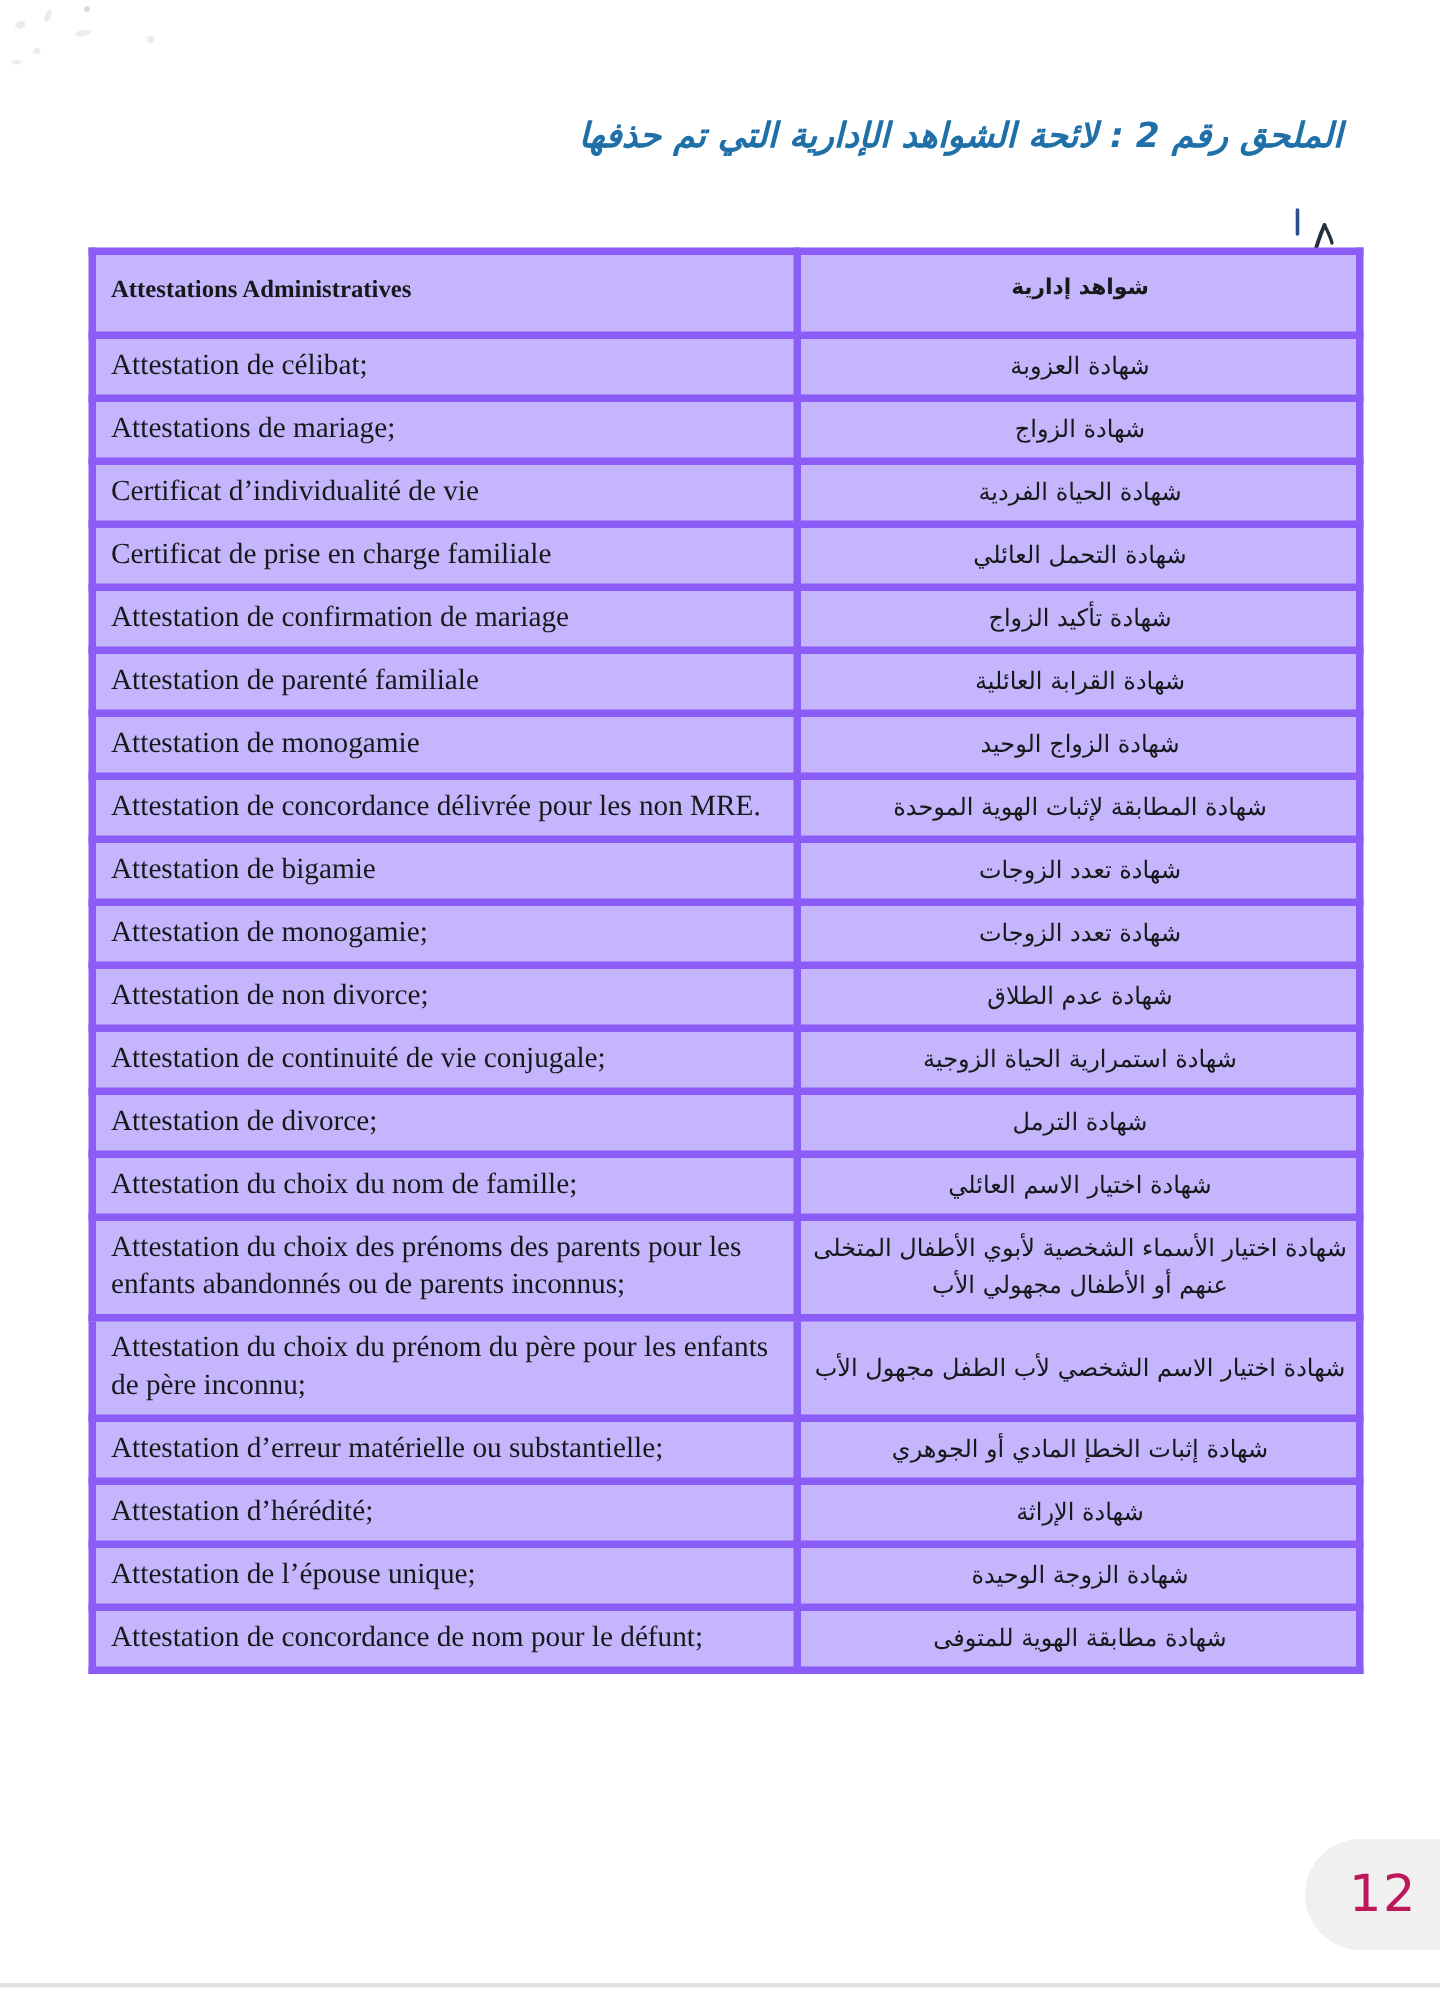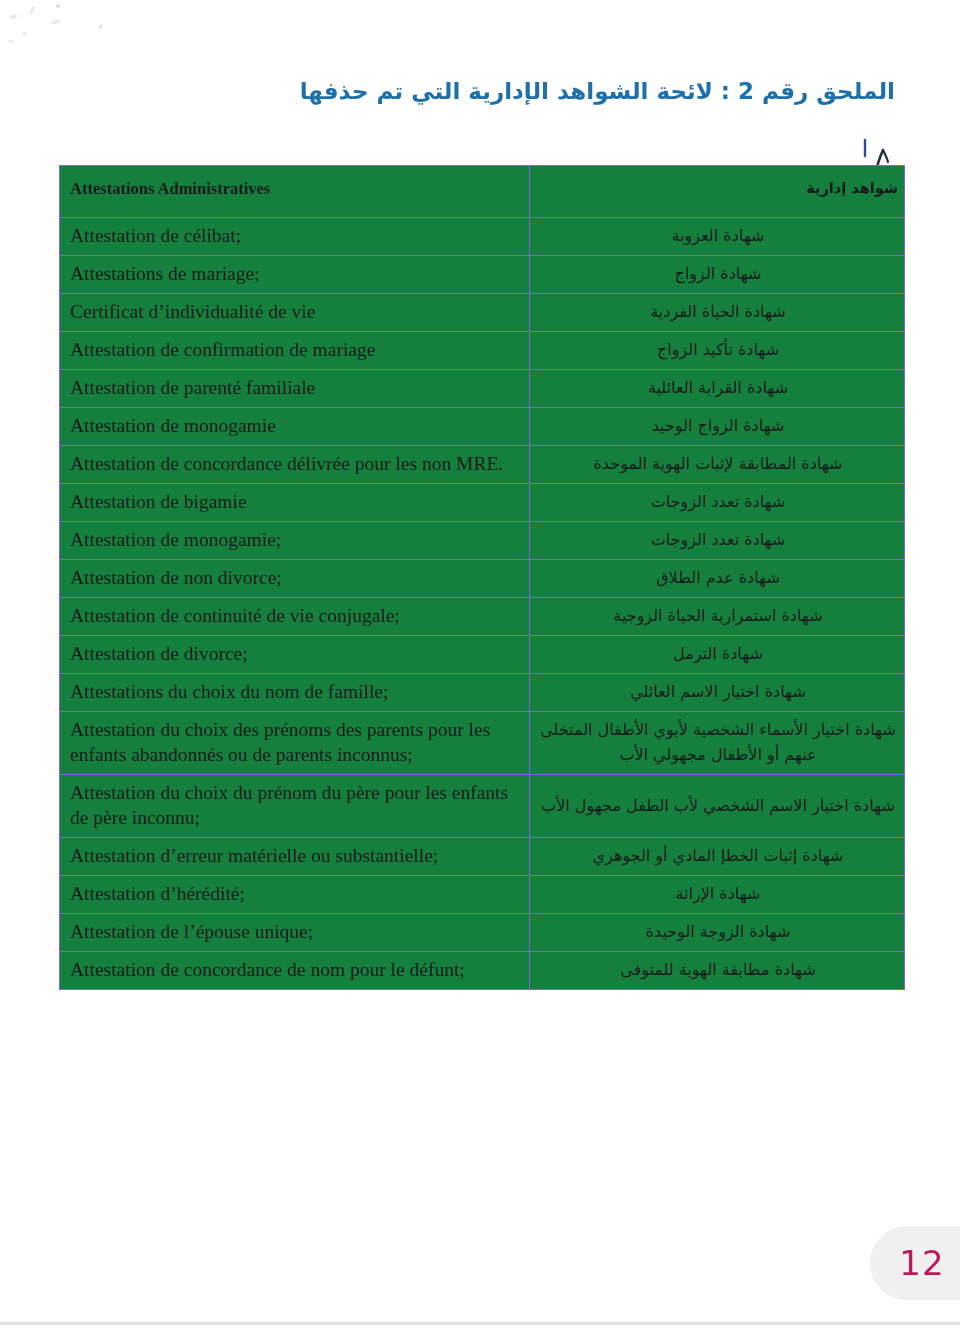--- a/index.html
+++ b/index.html
@@ -31,20 +31,21 @@
   .sp6 { left: 98px;  top: 24px; width: 5px;  height: 5px; }
   .sp7 { left: 8px;   top: 40px; width: 6px;  height: 3px; }
 
   
   .title-zone {
     position: absolute;
     left: 0;
     top: 64px;
     width: 960px;
     height: 96px;
+    font-style: italic;
   }
   .doc-title {
     position: absolute;
     right: 65px;
     top: 10px;
     width: 640px;
     text-align: right;
     direction: rtl;
     font-family: "DejaVu Sans", "Liberation Sans", sans-serif;
     font-weight: bold;
@@ -69,24 +70,24 @@
     top: 165px;
     width: 845px;
   }
   table.admin-table {
     width: 845px;
     border-collapse: collapse;
     table-layout: fixed;
   }
   table.admin-table td,
   table.admin-table th {
-    border: 1px solid #8b5cf6;
+    border: 5px solid #8b5cf6;
     padding: 0;
     vertical-align: middle;
-    background: #15803d;
+    background: #c4b5fd;
   }
   col.c-fr { width: 470px; }
   col.c-ar { width: 375px; }
 
   .cell-fr {
     padding: 5px 8px 7px 10px;
     font-size: 19.5px;
     line-height: 25px;
     color: #16181a;
     text-align: left;
@@ -103,21 +104,21 @@
 
   thead .cell-fr {
     font-weight: bold;
     font-size: 16.5px;
     padding-top: 10px;
     padding-bottom: 16px;
   }
   thead .cell-ar {
     font-weight: bold;
     font-size: 14.5px;
-    text-align: right;
+    text-align: center;
     direction: rtl;
     padding-top: 10px;
     padding-bottom: 16px;
   }
 
   
   .page-badge {
     position: absolute;
     left: 870px;
     top: 1226px;
@@ -200,20 +201,28 @@
       <tr>
         <td>
             <div class="cell-fr">Certificat d’individualité  de vie</div>
           </td>
         <td>
             <div class="cell-ar">شهادة الحياة الفردية</div>
           </td>
       </tr>
       <tr>
         <td>
+            <div class="cell-fr">Certificat de prise en charge familiale</div>
+          </td>
+        <td>
+            <div class="cell-ar">شهادة التحمل العائلي</div>
+          </td>
+      </tr>
+      <tr>
+        <td>
             <div class="cell-fr">Attestation de confirmation de mariage</div>
           </td>
         <td>
             <div class="cell-ar">شهادة تأكيد الزواج</div>
           </td>
       </tr>
       <tr>
         <td>
             <div class="cell-fr">Attestation de parenté familiale</div>
           </td>
@@ -272,21 +281,21 @@
       <tr>
         <td>
             <div class="cell-fr">Attestation de divorce;</div>
           </td>
         <td>
             <div class="cell-ar">شهادة الترمل</div>
           </td>
       </tr>
       <tr>
         <td>
-            <div class="cell-fr">Attestations du choix du nom de famille;</div>
+            <div class="cell-fr">Attestation du choix du nom de famille;</div>
           </td>
         <td>
             <div class="cell-ar">شهادة اختيار الاسم العائلي</div>
           </td>
       </tr>
       <tr>
         <td>
             <div class="cell-fr">Attestation du choix des prénoms des parents pour les enfants abandonnés ou de parents inconnus;</div>
           </td>
         <td>

